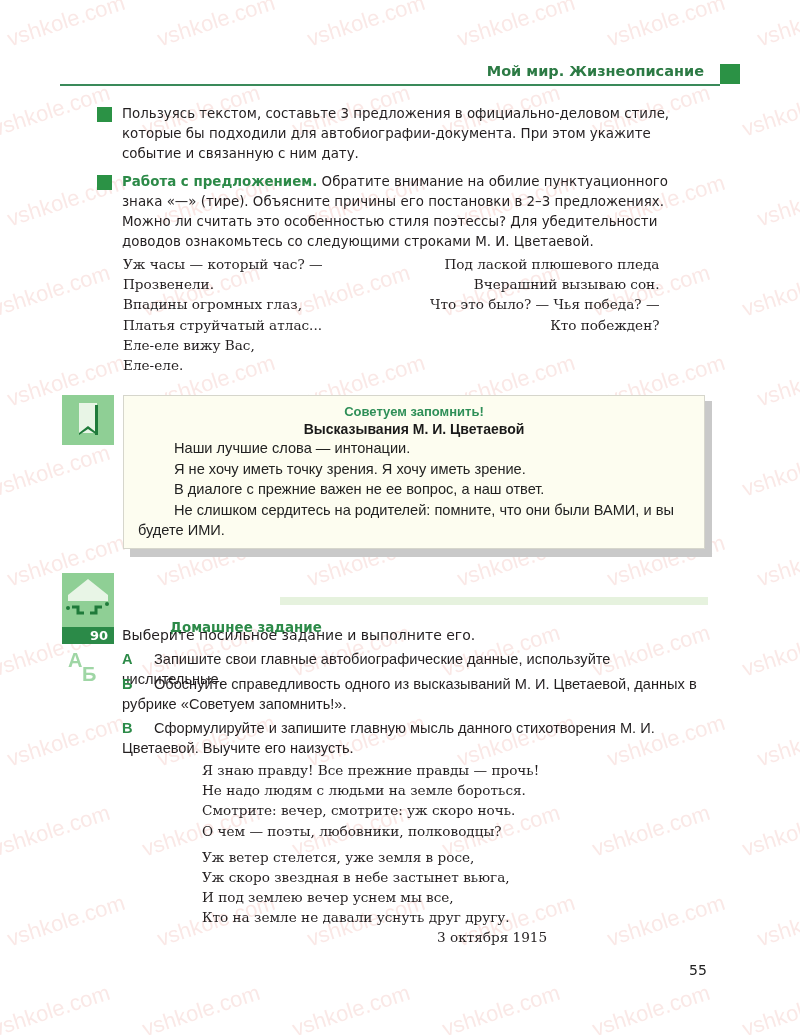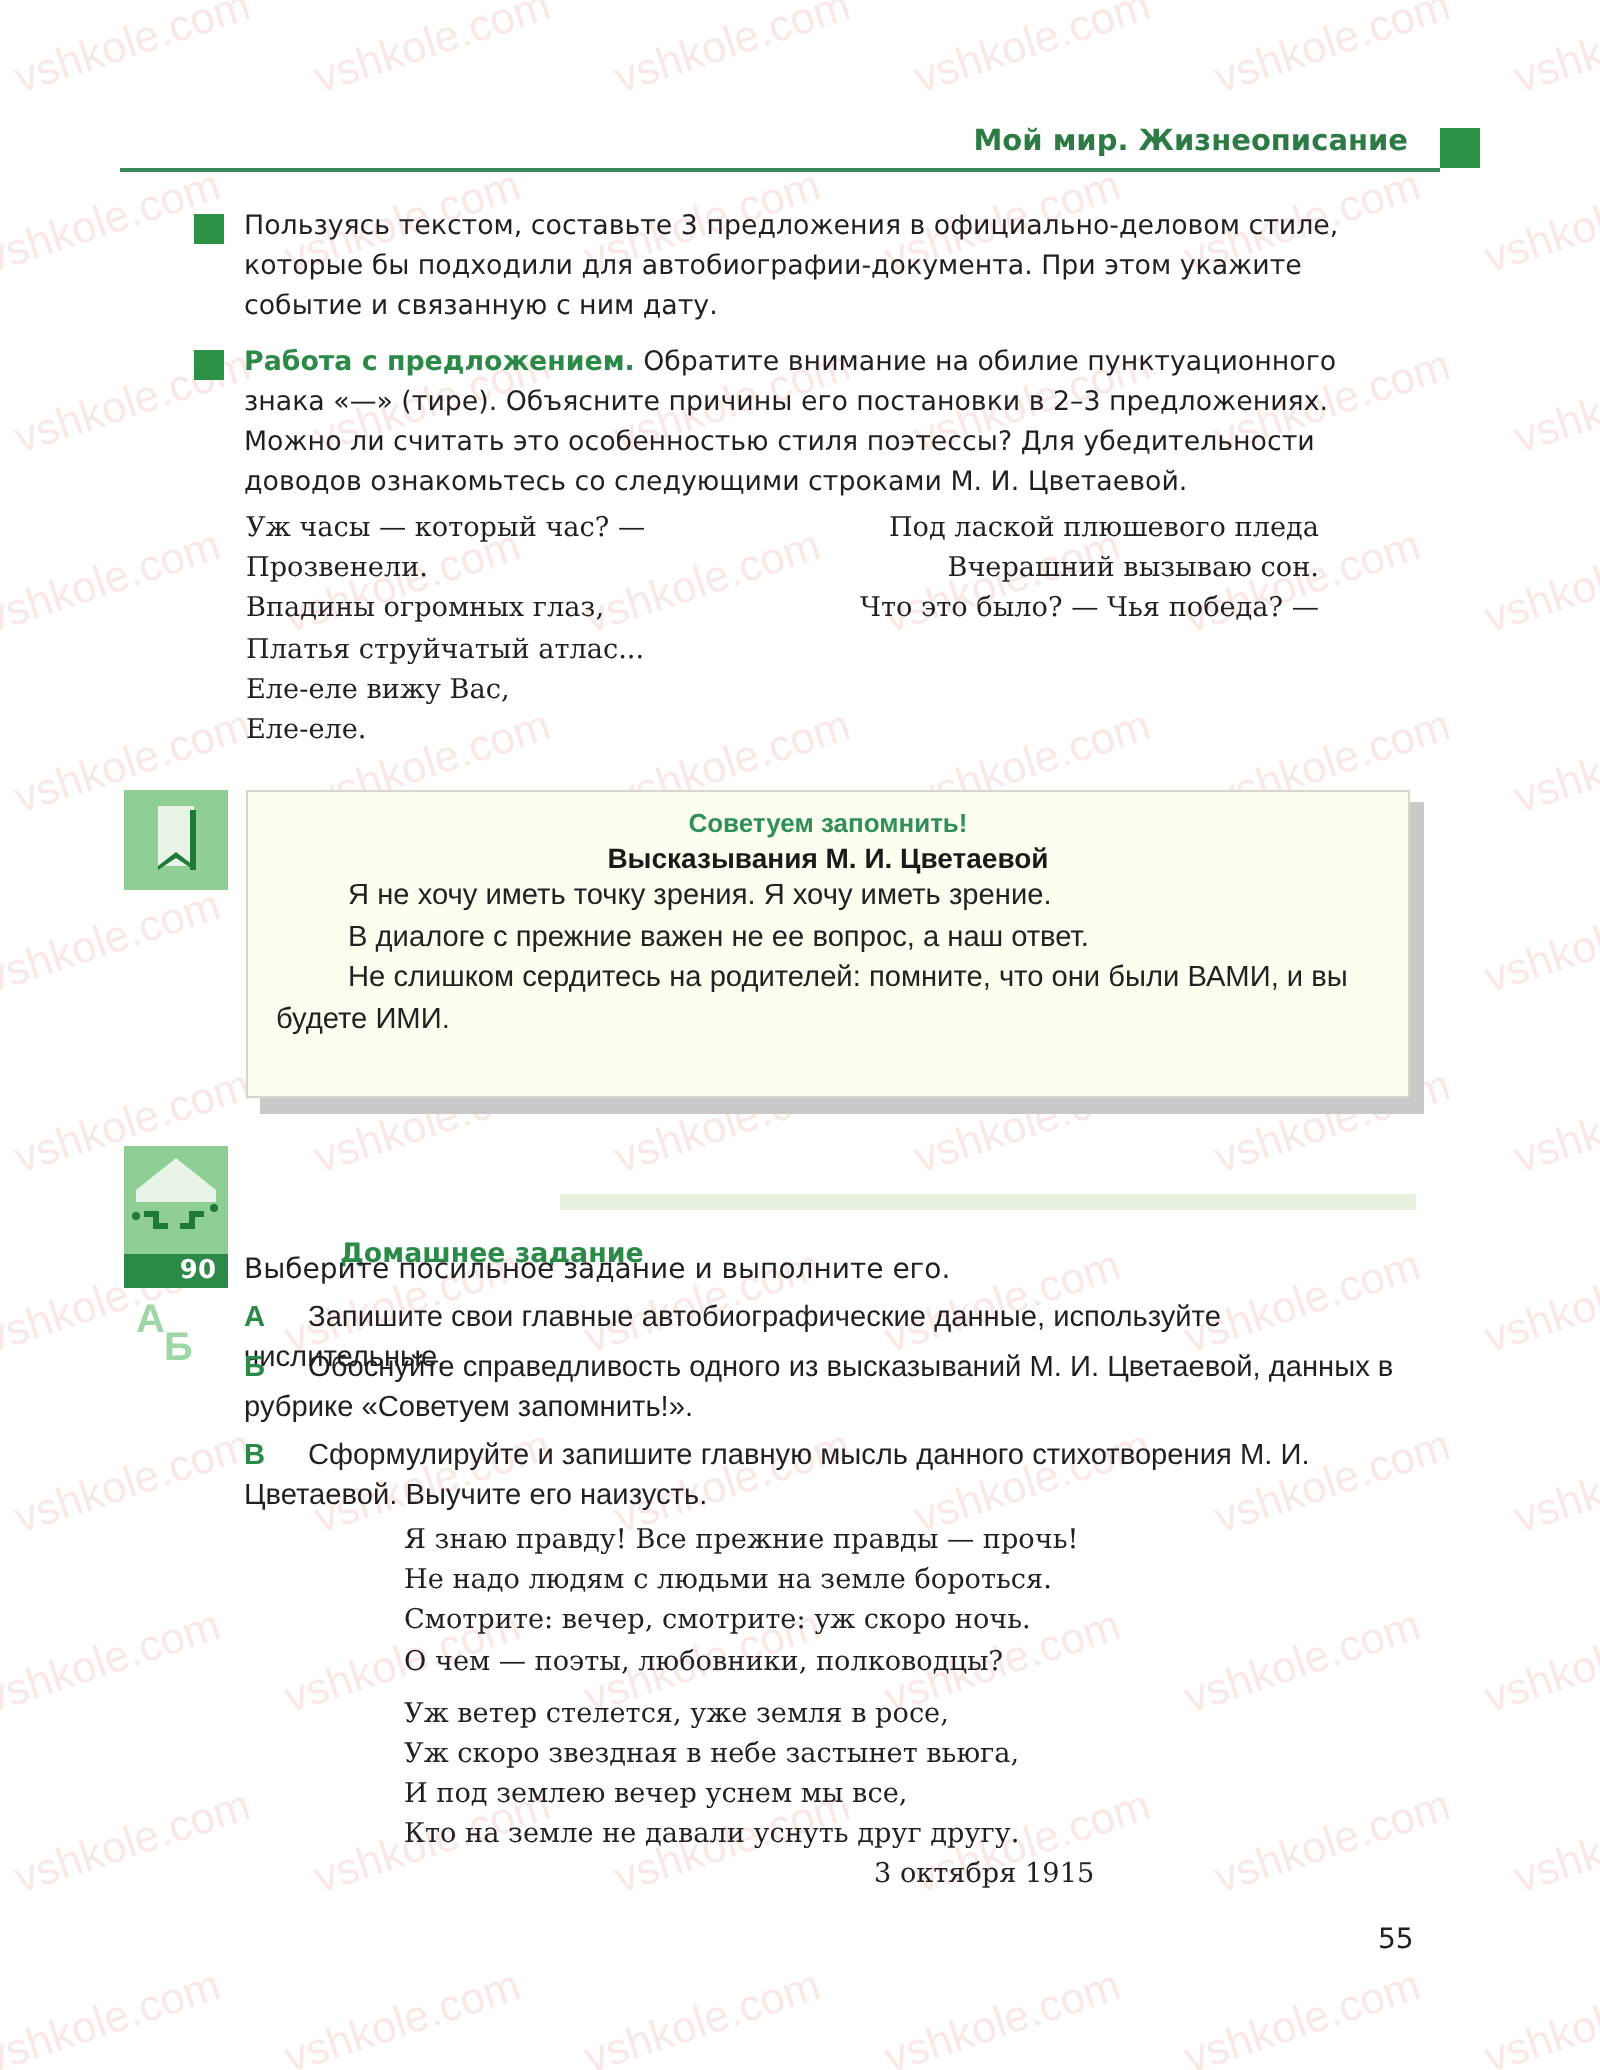--- a/index.html
+++ b/index.html
@@ -207,35 +207,37 @@
       <div>Прозвенели.</div>
       <div>Впадины огромных глаз,</div>
       <div>Платья струйчатый атлас...</div>
       <div>Еле-еле вижу Вас,</div>
       <div>Еле-еле.</div>
     </div>
     <div class="poem-col right">
       <div>Под лаской плюшевого пледа</div>
       <div>Вчерашний вызываю сон.</div>
       <div>Что это было? — Чья победа? —</div>
+      <div>Кто побежден?</div>
     </div>
   </div>
 
   <div class="remember-icon">
     <svg width="52" height="50" viewBox="0 0 52 50">
       <rect x="17" y="8" width="18" height="30" fill="#e8f5e6"></rect>
       <path d="M17 38 L26 31 L35 38 L35 40 L26 34 L17 40 Z" fill="#1f7a3a"></path>
       <rect x="33" y="10" width="3" height="30" fill="#1f7a3a"></rect>
     </svg>
   </div>
   <div class="remember-box-shadow"></div>
   <div class="remember-box">
     <div class="rtitle">Советуем запомнить!</div>
     <div class="rsub">Высказывания М. И. Цветаевой</div>
     <div class="quotes">
+      <div>Наши лучшие слова — интонации.</div>
       <div>Я не хочу иметь точку зрения. Я хочу иметь зрение.</div>
       <div>В диалоге с прежние важен не ее вопрос, а наш ответ.</div>
       <div>Не слишком сердитесь на родителей: помните, что они были ВАМИ, и вы будете ИМИ.</div>
     </div>
   </div>
 
   <div class="hw-icon">
     <svg width="52" height="55" viewBox="0 0 52 55">
       <path d="M6 22 L26 6 L46 22 L46 28 L6 28 Z" fill="#e8f5e6"></path>
       <path d="M10 34 L16 34 L16 40 L22 40" stroke="#1f7a3a" stroke-width="3" fill="none"></path>

